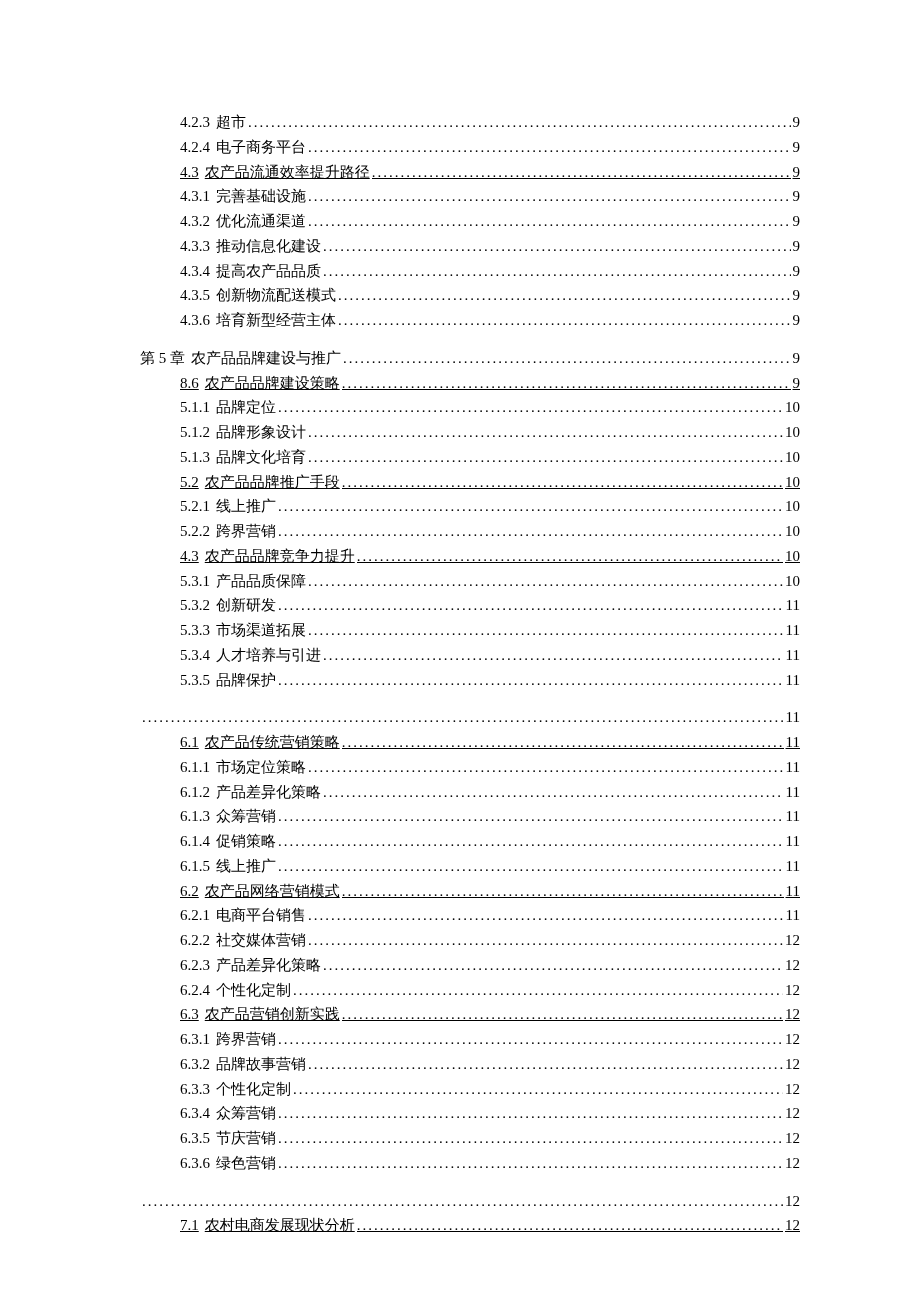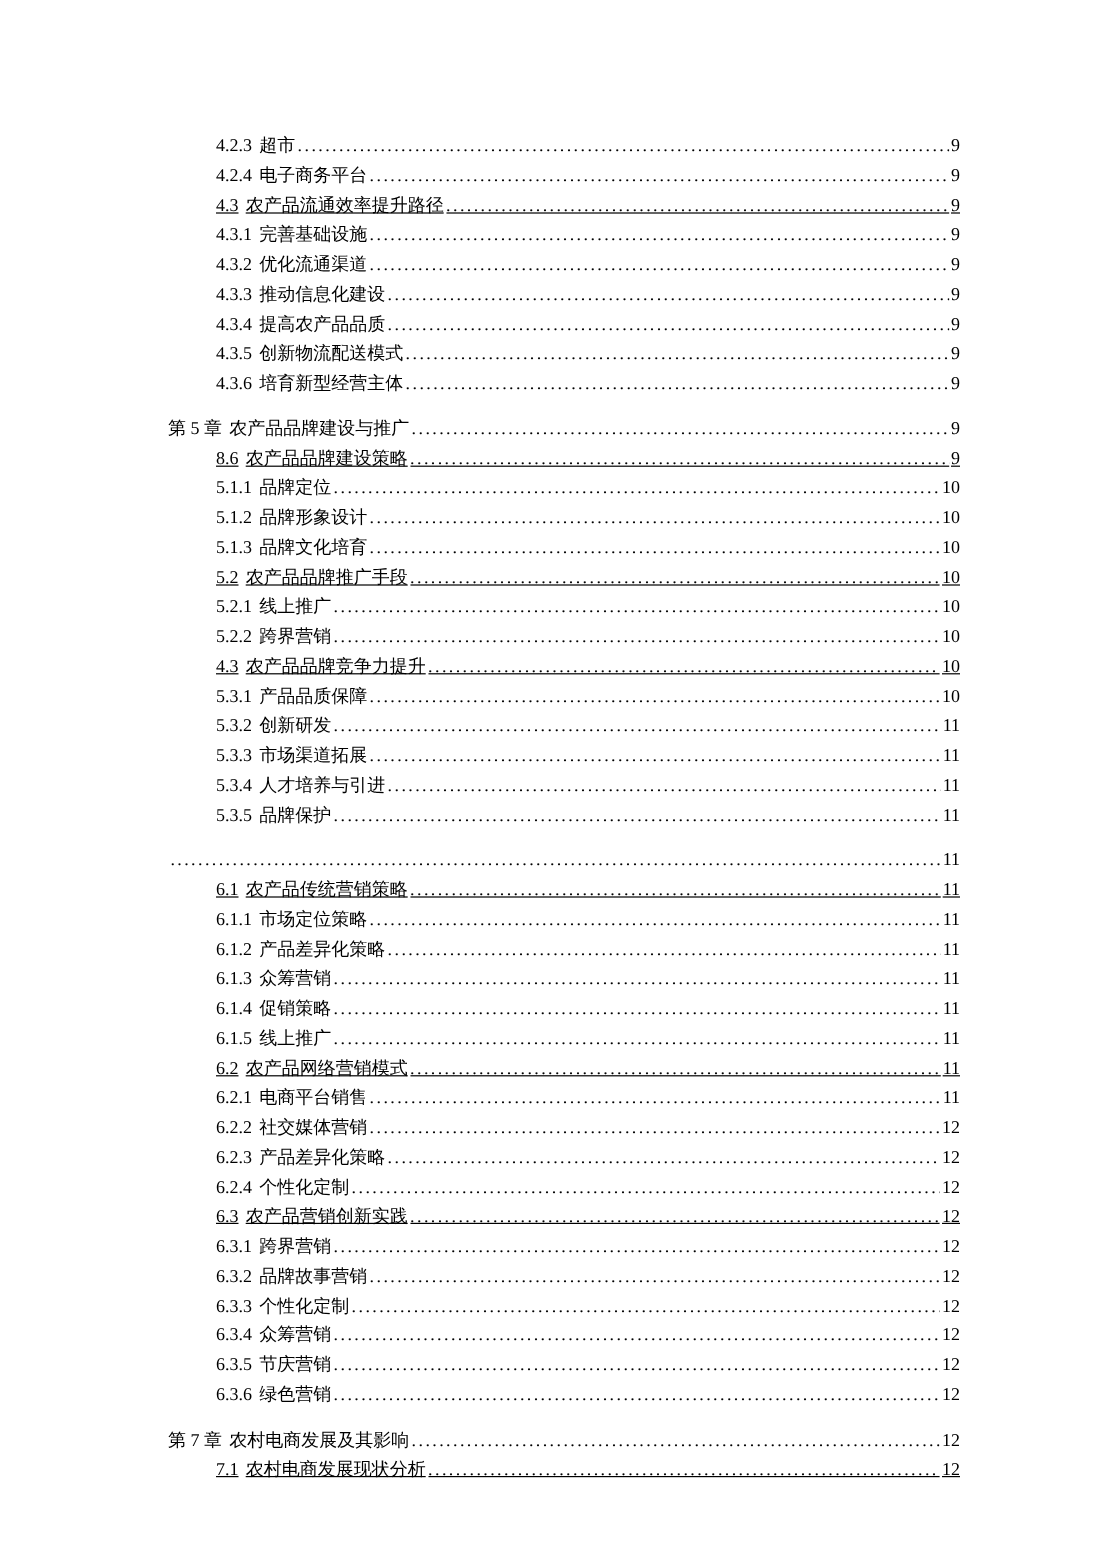--- a/index.html
+++ b/index.html
@@ -241,21 +241,20 @@
       <span class="toc-label"><span class="gap">6.3.5</span><span>节庆营销</span></span>
       <span class="toc-leader"></span>
       <span class="toc-page">12</span>
     </div>
     <div class="toc-entry lvl-3">
       <span class="toc-label"><span class="gap">6.3.6</span><span>绿色营销</span></span>
       <span class="toc-leader"></span>
       <span class="toc-page">12</span>
     </div>
     <div class="toc-entry lvl-1">
-      <span class="toc-label"><span class="gap">第 7 章</span><span>农村电商发展及其影响</span></span>
       <span class="toc-leader"></span>
       <span class="toc-page">12</span>
     </div>
     <div class="toc-entry lvl-2">
       <span class="toc-label"><span class="gap">7.1</span><span>农村电商发展现状分析</span></span>
       <span class="toc-leader"></span>
       <span class="toc-page">12</span>
     </div>
   </div>
 

